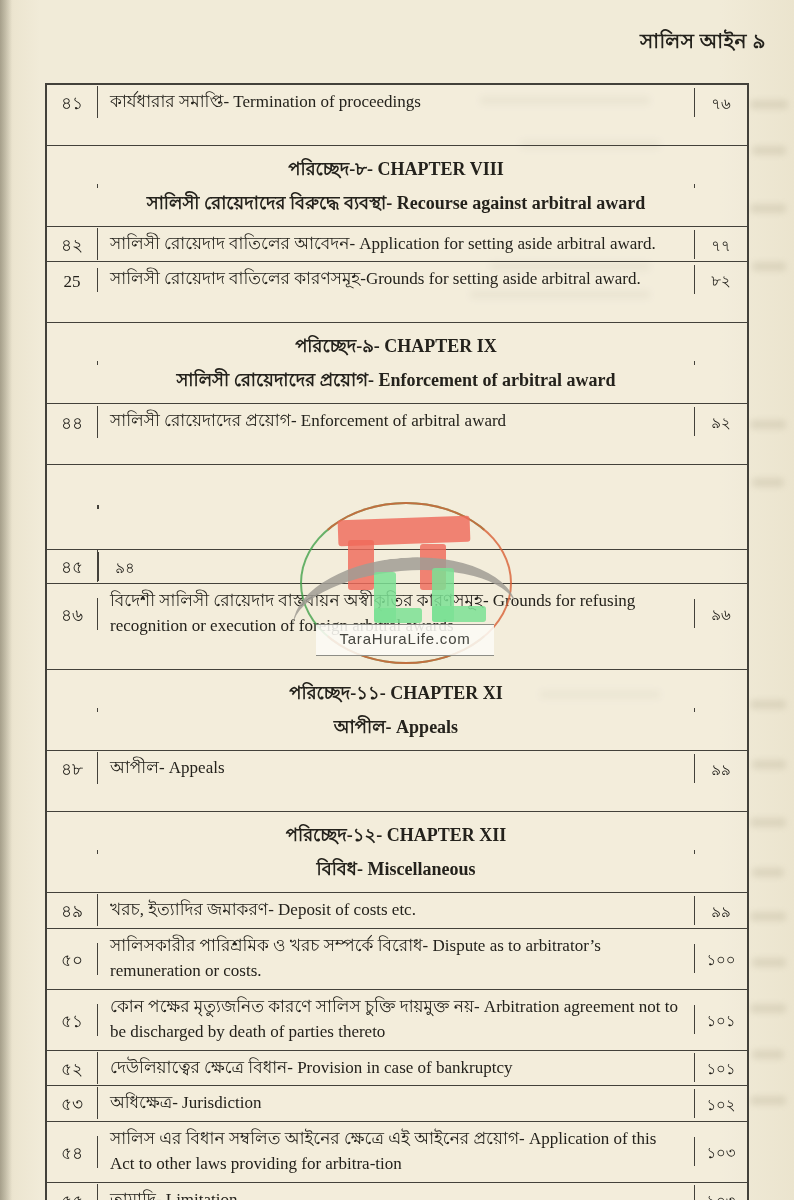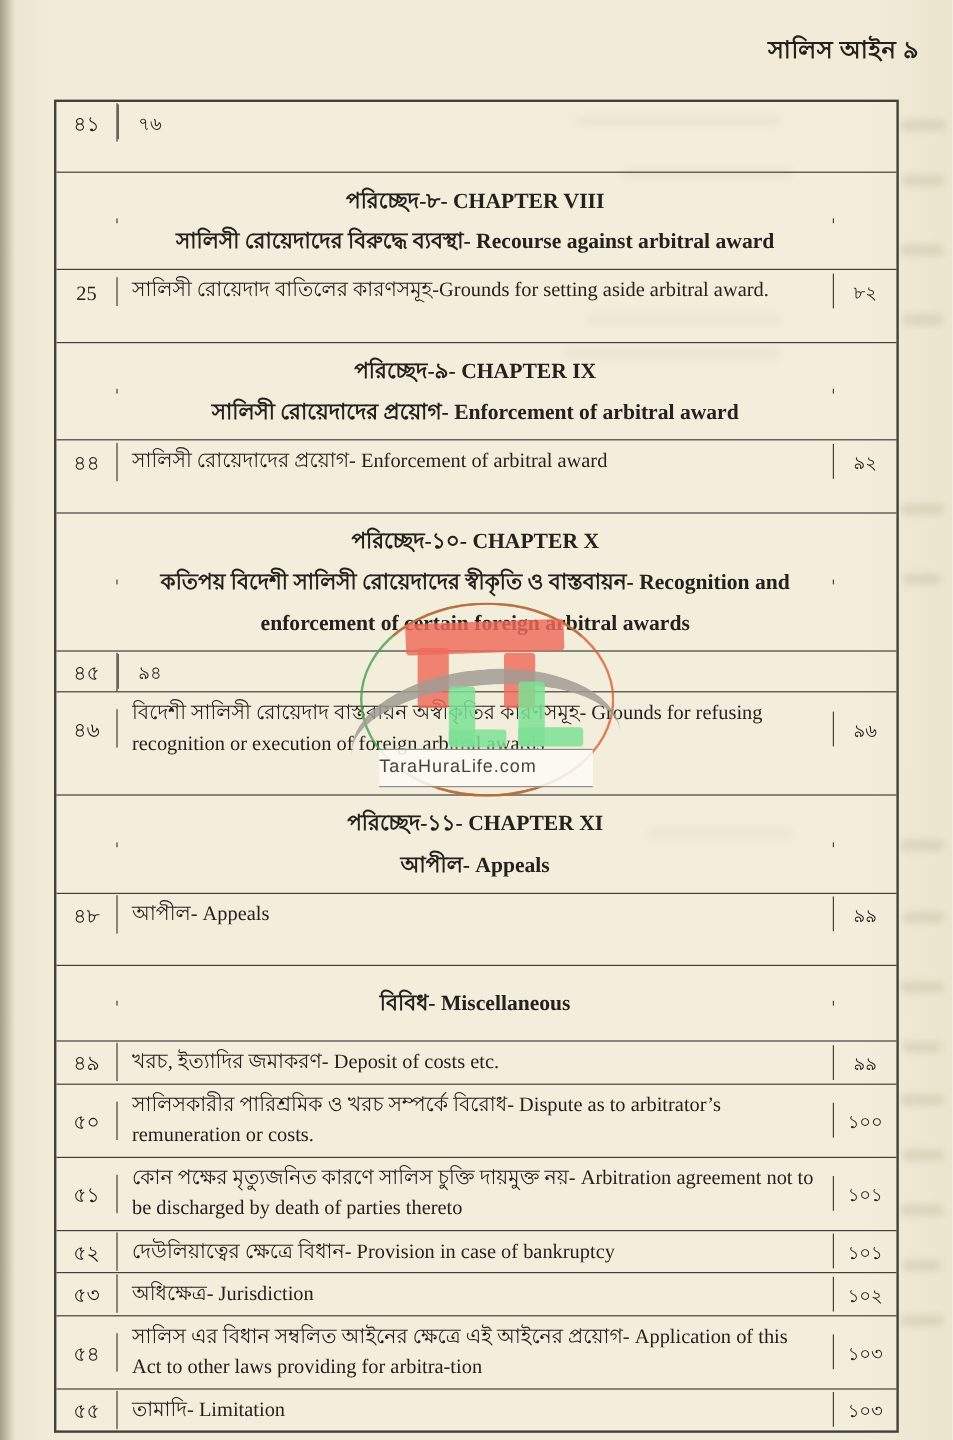--- a/index.html
+++ b/index.html
@@ -30,21 +30,21 @@
   .wm .half.r{border:2px solid rgba(217,95,53,.8);border-left-color:transparent;}
   .wm .blk{position:absolute;border-radius:3px;}
   .wm .red{background:rgba(239,106,90,.82);}
   .wm .green{background:rgba(123,225,148,.85);}
   .wm .sw{position:absolute;left:-10px;top:56px;width:225px;height:52px;
       border-top:13px solid rgba(160,156,148,.85);
       border-radius:50% 50% 0 0/95% 95% 0 0;transform:rotate(-5deg);}
   .wm .band{position:absolute;left:16px;top:122px;width:178px;height:30px;
       background:rgba(252,251,245,.88);border-top:1.5px solid #8d8d86;border-bottom:1.5px solid #8d8d86;
       font-family:"Liberation Sans","DejaVu Sans",sans-serif;
-      font-size:15px;letter-spacing:.8px;color:#45453f;line-height:28px;}
+      font-size:15px;letter-spacing:.8px;color:#45453f;text-align:center;line-height:28px;}
   
   .sm{position:absolute;height:9px;background:#968d6e;border-radius:4px;
       filter:blur(3px);opacity:.2;pointer-events:none;}
 </style>
 </head>
 <body>
 
 <div class="page">
   <div class="scan-edge"></div>
 
@@ -68,32 +68,38 @@
   <div class="sm" style="left:480px;top:96px;width:170px;opacity:.12"></div>
   <div class="sm" style="left:520px;top:140px;width:140px;opacity:.12"></div>
   <div class="sm" style="left:490px;top:262px;width:160px;opacity:.12"></div>
   <div class="sm" style="left:470px;top:290px;width:180px;opacity:.12"></div>
   <div class="sm" style="left:540px;top:690px;width:120px;opacity:.1"></div>
 
   <div class="toc">
 
     <div class="trow">
       <div class="c1">৪১</div>
+      <div class="c2">কার্যধারার সমাপ্তি- Termination of proceedings</div>
       <div class="c3">৭৬</div>
     </div>
 
     <div class="trow chapter">
       <div class="c1"></div>
       <div class="c2">
         <div>পরিচ্ছেদ-৮- CHAPTER VIII</div>
         <div>সালিসী রোয়েদাদের বিরুদ্ধে ব্যবস্থা- Recourse against arbitral award</div>
       </div>
       <div class="c3"></div>
     </div>
 
+    <div class="trow">
+      <div class="c1">৪২</div>
+      <div class="c2">সালিসী রোয়েদাদ বাতিলের আবেদন- Application for setting aside arbitral award.</div>
+      <div class="c3">৭৭</div>
+    </div>
 
     <div class="trow">
       <div class="c1">25</div>
       <div class="c2">সালিসী রোয়েদাদ বাতিলের কারণসমূহ-Grounds for setting aside arbitral award.</div>
       <div class="c3">৮২</div>
     </div>
 
     <div class="trow chapter">
       <div class="c1"></div>
       <div class="c2">
@@ -104,24 +110,20 @@
     </div>
 
     <div class="trow">
       <div class="c1">৪৪</div>
       <div class="c2">সালিসী রোয়েদাদের প্রয়োগ- Enforcement of arbitral award</div>
       <div class="c3">৯২</div>
     </div>
 
     <div class="trow chapter" style="min-height:84px">
       <div class="c1"></div>
-      <div class="c2">
-        <div>পরিচ্ছেদ-১০- CHAPTER X</div>
-        <div>কতিপয় বিদেশী সালিসী রোয়েদাদের স্বীকৃতি ও বাস্তবায়ন- Recognition and enforcement of certain foreign arbitral awards</div>
-      </div>
       <div class="c3"></div>
     </div>
 
     <div class="trow">
       <div class="c1">৪৫</div>
       <div class="c3">৯৪</div>
     </div>
 
     <div class="trow">
       <div class="c1">৪৬</div>
@@ -141,20 +143,21 @@
 
     <div class="trow">
       <div class="c1">৪৮</div>
       <div class="c2">আপীল- Appeals</div>
       <div class="c3">৯৯</div>
     </div>
 
     <div class="trow chapter">
       <div class="c1"></div>
       <div class="c2">
+        <div>পরিচ্ছেদ-১২- CHAPTER XII</div>
         <div>বিবিধ- Miscellaneous</div>
       </div>
       <div class="c3"></div>
     </div>
 
     <div class="trow">
       <div class="c1">৪৯</div>
       <div class="c2">খরচ, ইত্যাদির জমাকরণ- Deposit of costs etc.</div>
       <div class="c3">৯৯</div>
     </div>

